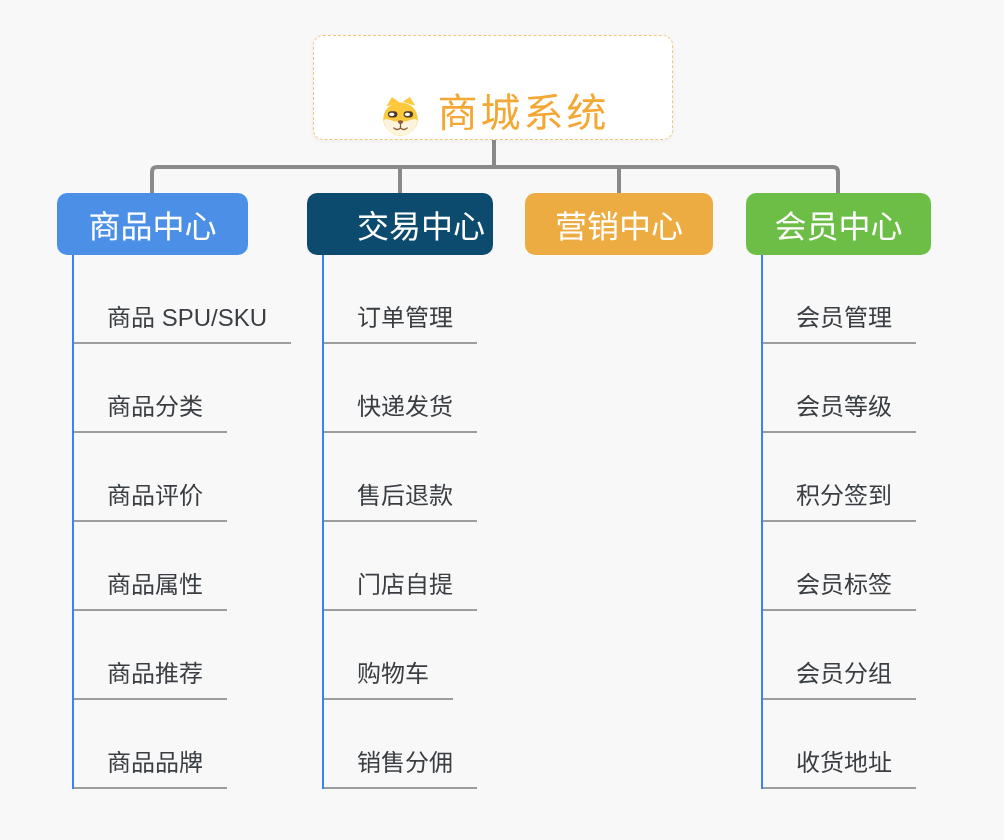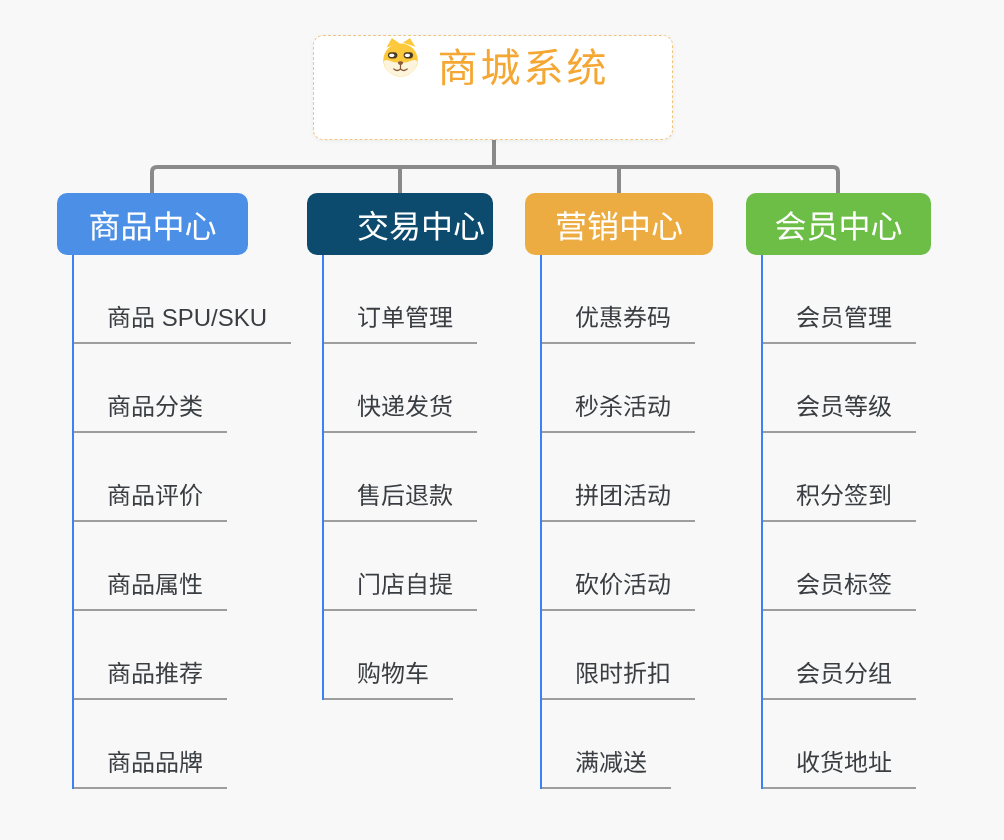--- a/index.html
+++ b/index.html
@@ -19,21 +19,21 @@
   
   .root-node{
     position:absolute;
     left:313px; top:35px;
     width:360px; height:105px;
     box-sizing:border-box;
     background:#ffffff;
     border:1px dashed #f0c57f;
     border-radius:10px;
     display:flex;
-    align-items:flex-start;
+    align-items:flex-end;
     justify-content:center;
     gap:14px;
     box-shadow:0 1px 4px rgba(0,0,0,0.05);
   }
   .root-title{
     font-size:40px;
     letter-spacing:3px;
     color:#f5a733;
     white-space:nowrap;
   }
@@ -155,45 +155,28 @@
         </div>
       <div class="tree-item">
           <span>售后退款</span>
         </div>
       <div class="tree-item">
           <span>门店自提</span>
         </div>
       <div class="tree-item">
           <span>购物车</span>
         </div>
+      <div class="tree-item">
+          <span>销售分佣</span>
+        </div>
     </div>
   </div>
 
   <div class="branch branch-3">
     <div class="branch-header" style="background-color: rgb(237, 172, 65);">营销中心</div>
-    <div class="branch-items">
-      <div class="tree-item">
-          <span>优惠券码</span>
-        </div>
-      <div class="tree-item">
-          <span>秒杀活动</span>
-        </div>
-      <div class="tree-item">
-          <span>拼团活动</span>
-        </div>
-      <div class="tree-item">
-          <span>砍价活动</span>
-        </div>
-      <div class="tree-item">
-          <span>限时折扣</span>
-        </div>
-      <div class="tree-item">
-          <span>满减送</span>
-        </div>
-    </div>
   </div>
 
   <div class="branch branch-4">
     <div class="branch-header" style="background-color: rgb(108, 190, 71);">会员中心</div>
     <div class="branch-items">
       <div class="tree-item">
           <span>会员管理</span>
         </div>
       <div class="tree-item">
           <span>会员等级</span>

